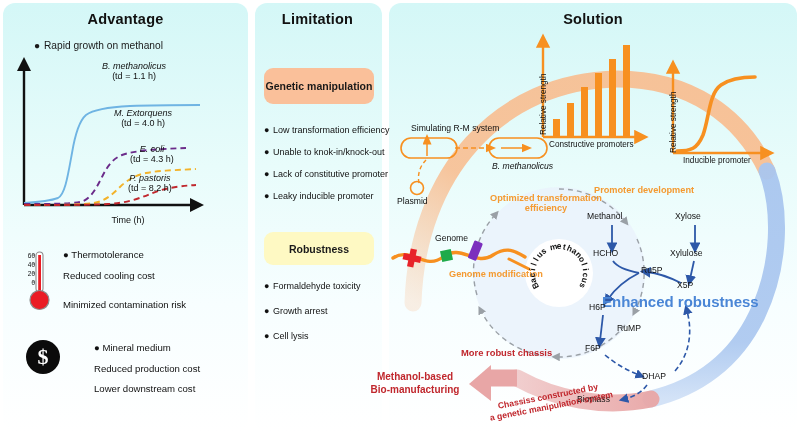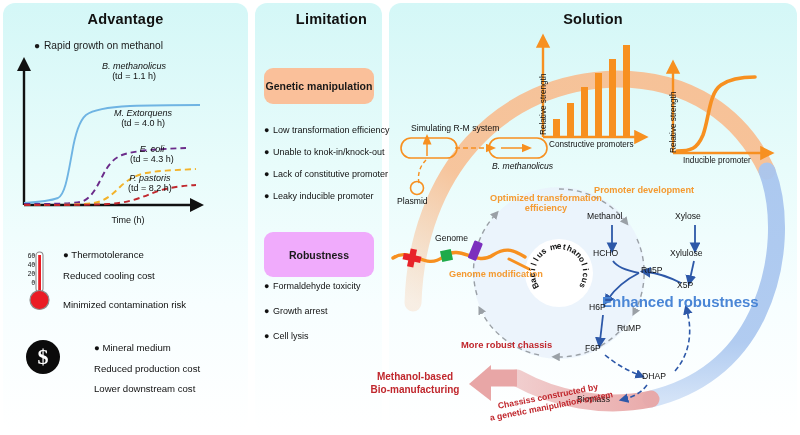--- a/index.html
+++ b/index.html
@@ -65,21 +65,21 @@
             font-size: 22px; font-weight: bold; text-align: center; line-height: 33px;
             font-family: "Liberation Serif", serif; }
 
   
   .tagbox {
     position: absolute; border-radius: 9px; text-align: center;
     font-size: 10.5px; font-weight: bold; color: #1a1a1a;
     display: flex; align-items: center; justify-content: center;
   }
   #tag-genetic { left: 264px; top: 68px; width: 110px; height: 36px; background: #fac09a; }
-  #tag-robust  { left: 264px; top: 232px; width: 110px; height: 45px; background: #f0abfc; }
+  #tag-robust  { left: 264px; top: 232px; width: 110px; height: 33px; background: #fef9c3; }
 
   .lim-item {
     position: absolute; font-size: 9px; color: #111; white-space: nowrap;
   }
   .lim-item .dot { display:inline-block; width: 9px; }
 
   
   #solution-inner { position: absolute; left: 389px; top: 3px; width: 408px; height: 429px; }
   .sol-text { position: absolute; white-space: nowrap; }
 
@@ -106,21 +106,21 @@
 </head>
 <body>
 
 <div id="figure">
 
   <div class="panel" id="panel-advantage"></div>
   <div class="panel" id="panel-limitation"></div>
   <div class="panel" id="panel-solution"></div>
 
   <div class="panel-title" style="left:3px; width:245px;">Advantage</div>
-  <div class="panel-title" style="left:261px; width:141px;">Limitation</div>
+  <div class="panel-title" style="left:247px; width:141px;">Limitation</div>
   <div class="panel-title" style="left:389px; width:408px;">Solution</div>
 
   <div id="adv-bullet">
     <span class="dot">●</span><span>Rapid growth on methanol</span>
   </div>
 
   <div id="growth-chart">
     
     <div class="axis-label-x">Time (h)</div>
 
@@ -334,21 +334,21 @@
     <div class="sol-text lbl-axis rot-y" style="left:150px; top:132px;">Relative strength</div>
     <div class="sol-text lbl-axis" style="left:160px; top:137px;">Constructive promoters</div>
 
     <div class="sol-text lbl-axis rot-y" style="left:280px; top:150px;">Relative strength</div>
     <div class="sol-text lbl-axis" style="left:294px; top:153px;">Inducible promoter</div>
 
     <div class="sol-text lbl-orange" style="left:93px; top:190px; text-align:center; white-space:normal; width:128px; line-height:1.12;">Optimized transformation efficiency</div>
     <div class="sol-text lbl-orange" style="left:205px; top:182px;">Promoter development</div>
     <div class="sol-text lbl-blue" style="left:213px; top:290px;">Enhanced robustness</div>
     <div class="sol-text lbl-orange" style="left:60px; top:266px;">Genome modification</div>
-    <div class="sol-text lbl-red" style="left:72px; top:336px;">More robust chassis</div>
+    <div class="sol-text lbl-red" style="left:72px; top:344px;">More robust chassis</div>
 
     <div id="circ-name" style="position:absolute; left:170px; top:270px; width:0; height:0;">
         <span style="transform: translate(-23.84px, 12.68px) rotate(-118deg) translate(-50%, -50%);">B</span>
         <span style="transform: translate(-25.93px, 7.53px) rotate(-106.2deg) translate(-50%, -50%);">a</span>
         <span style="transform: translate(-26.92px, 2.07px) rotate(-94.4deg) translate(-50%, -50%);">c</span>
         <span style="transform: translate(-26.78px, -3.48px) rotate(-82.6deg) translate(-50%, -50%);">i</span>
         <span style="transform: translate(-25.5px, -8.88px) rotate(-70.8deg) translate(-50%, -50%);">l</span>
         <span style="transform: translate(-23.14px, -13.91px) rotate(-59deg) translate(-50%, -50%);">l</span>
         <span style="transform: translate(-19.81px, -18.34px) rotate(-47.2deg) translate(-50%, -50%);">u</span>
         <span style="transform: translate(-15.64px, -22.01px) rotate(-35.4deg) translate(-50%, -50%);">s</span>

